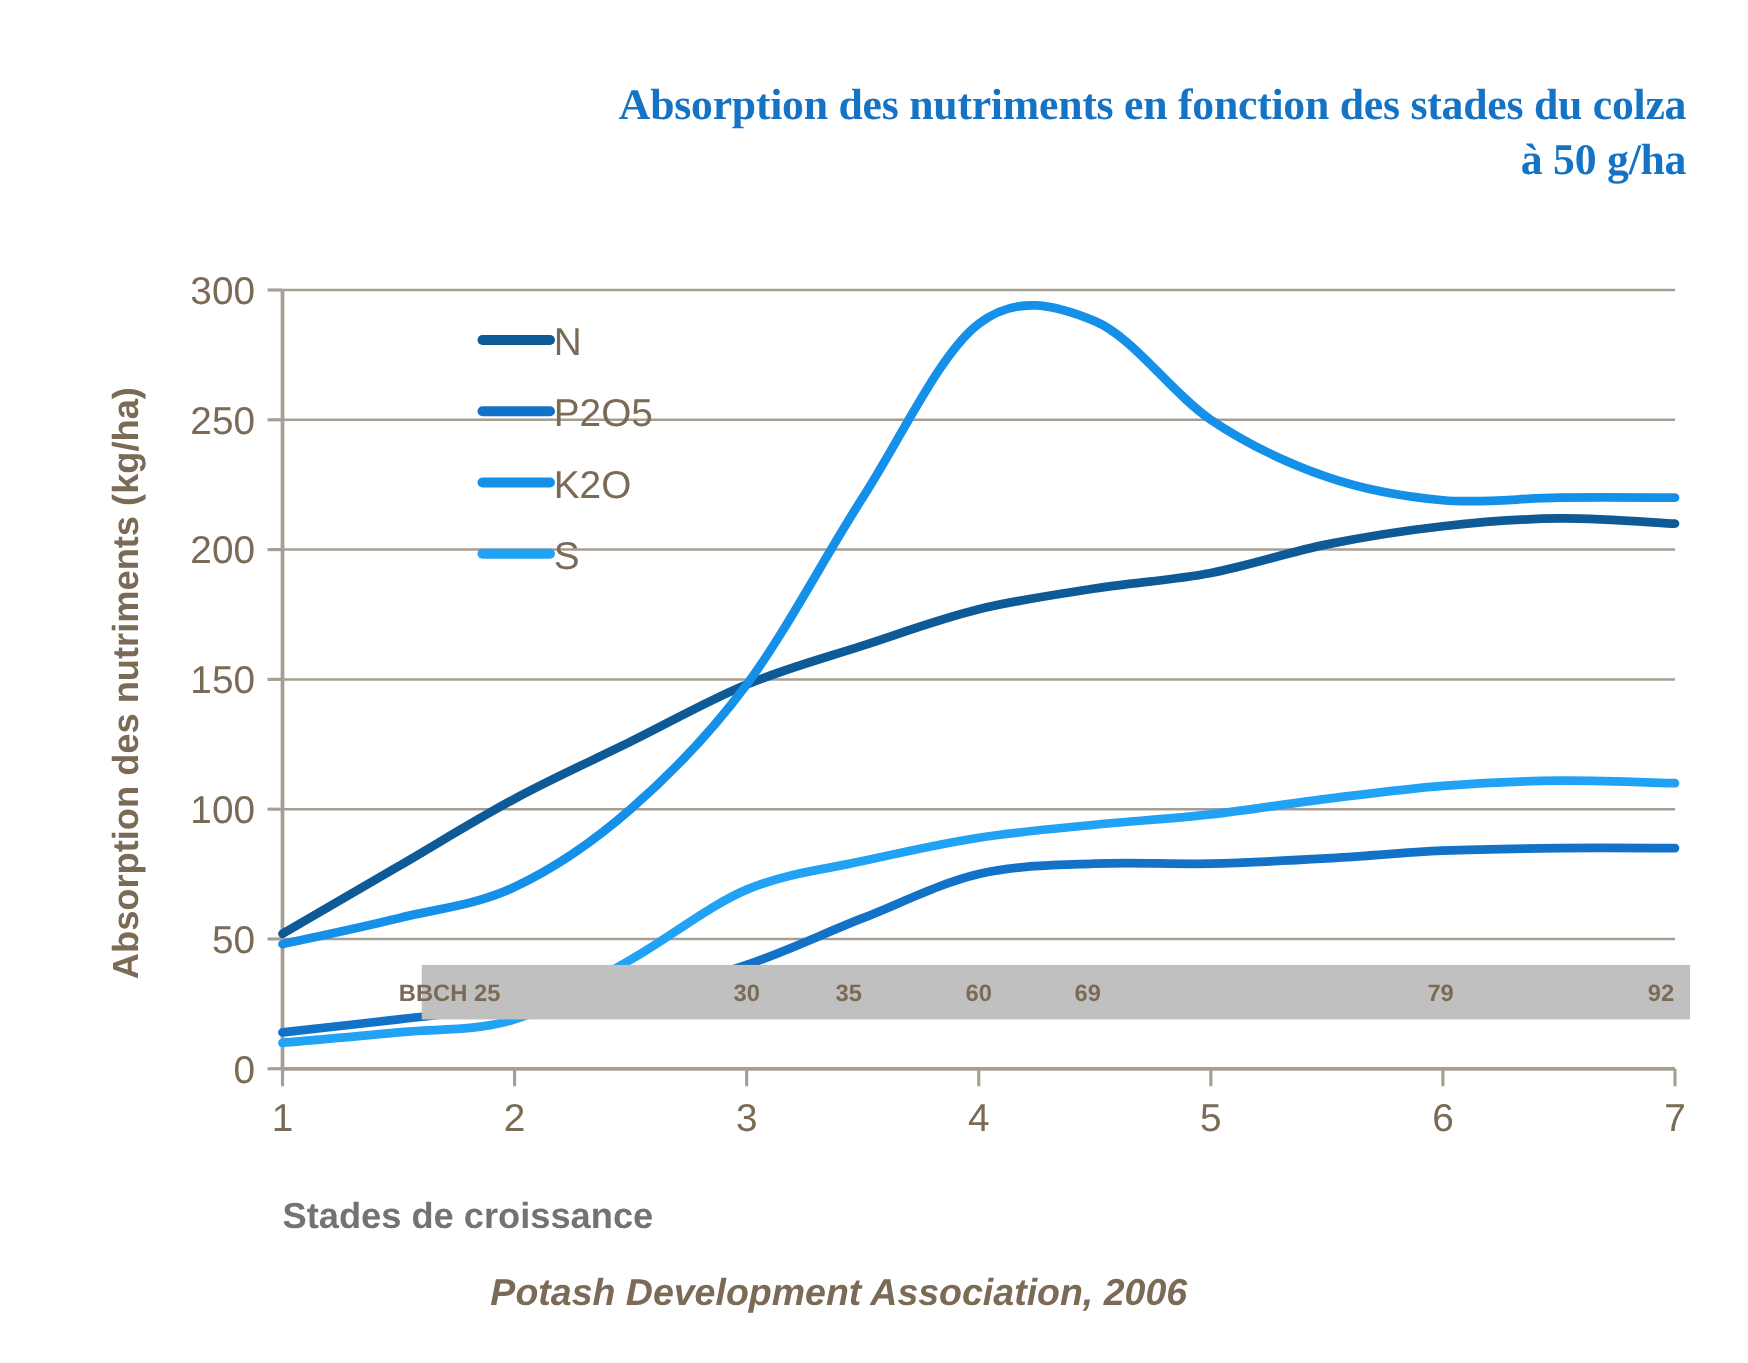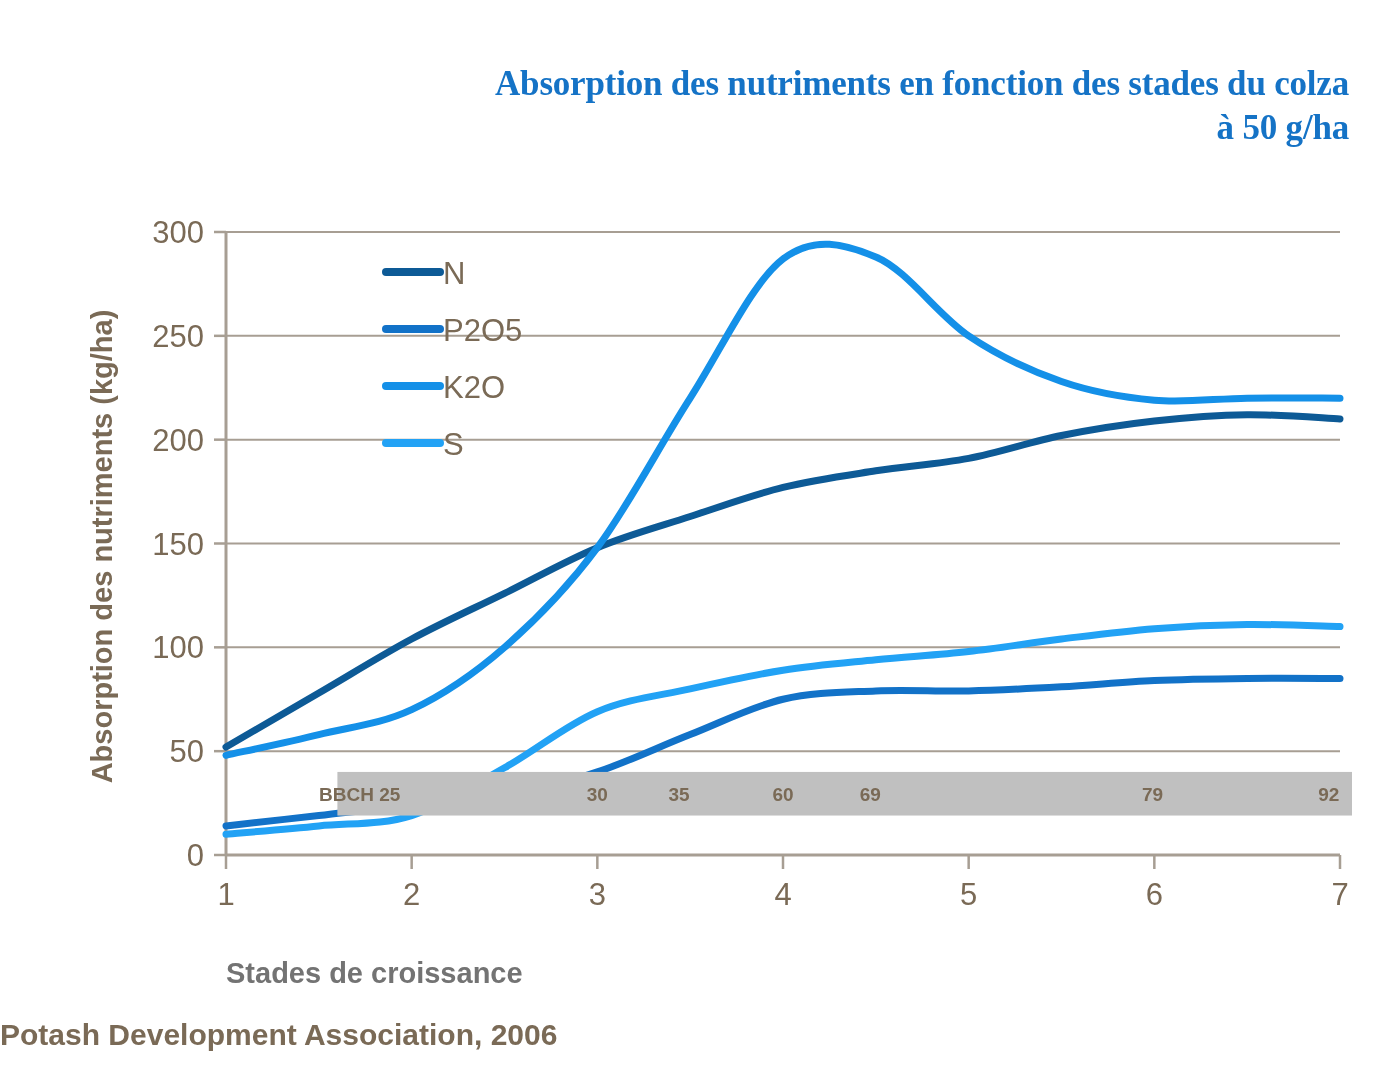--- a/index.html
+++ b/index.html
@@ -34,23 +34,24 @@
     line-height: 1.25;
     letter-spacing: -0.2px;
     font-family: Liberation Serif, serif;
   }
 
   .footer-credit {
     position: absolute;
     left: 0;
     top: 1018px;
     width: 1342px;
-    text-align: left;
+    text-align: center;
     font-size: 30px;
     font-weight: bold;
+    font-style: italic;
     color: #7a6a56;
     font-family: "Liberation Sans", sans-serif;
   }
 
   .y-axis-title {
     position: absolute;
     left: -218px;
     top: 530px;
     width: 640px;
     text-align: center;

